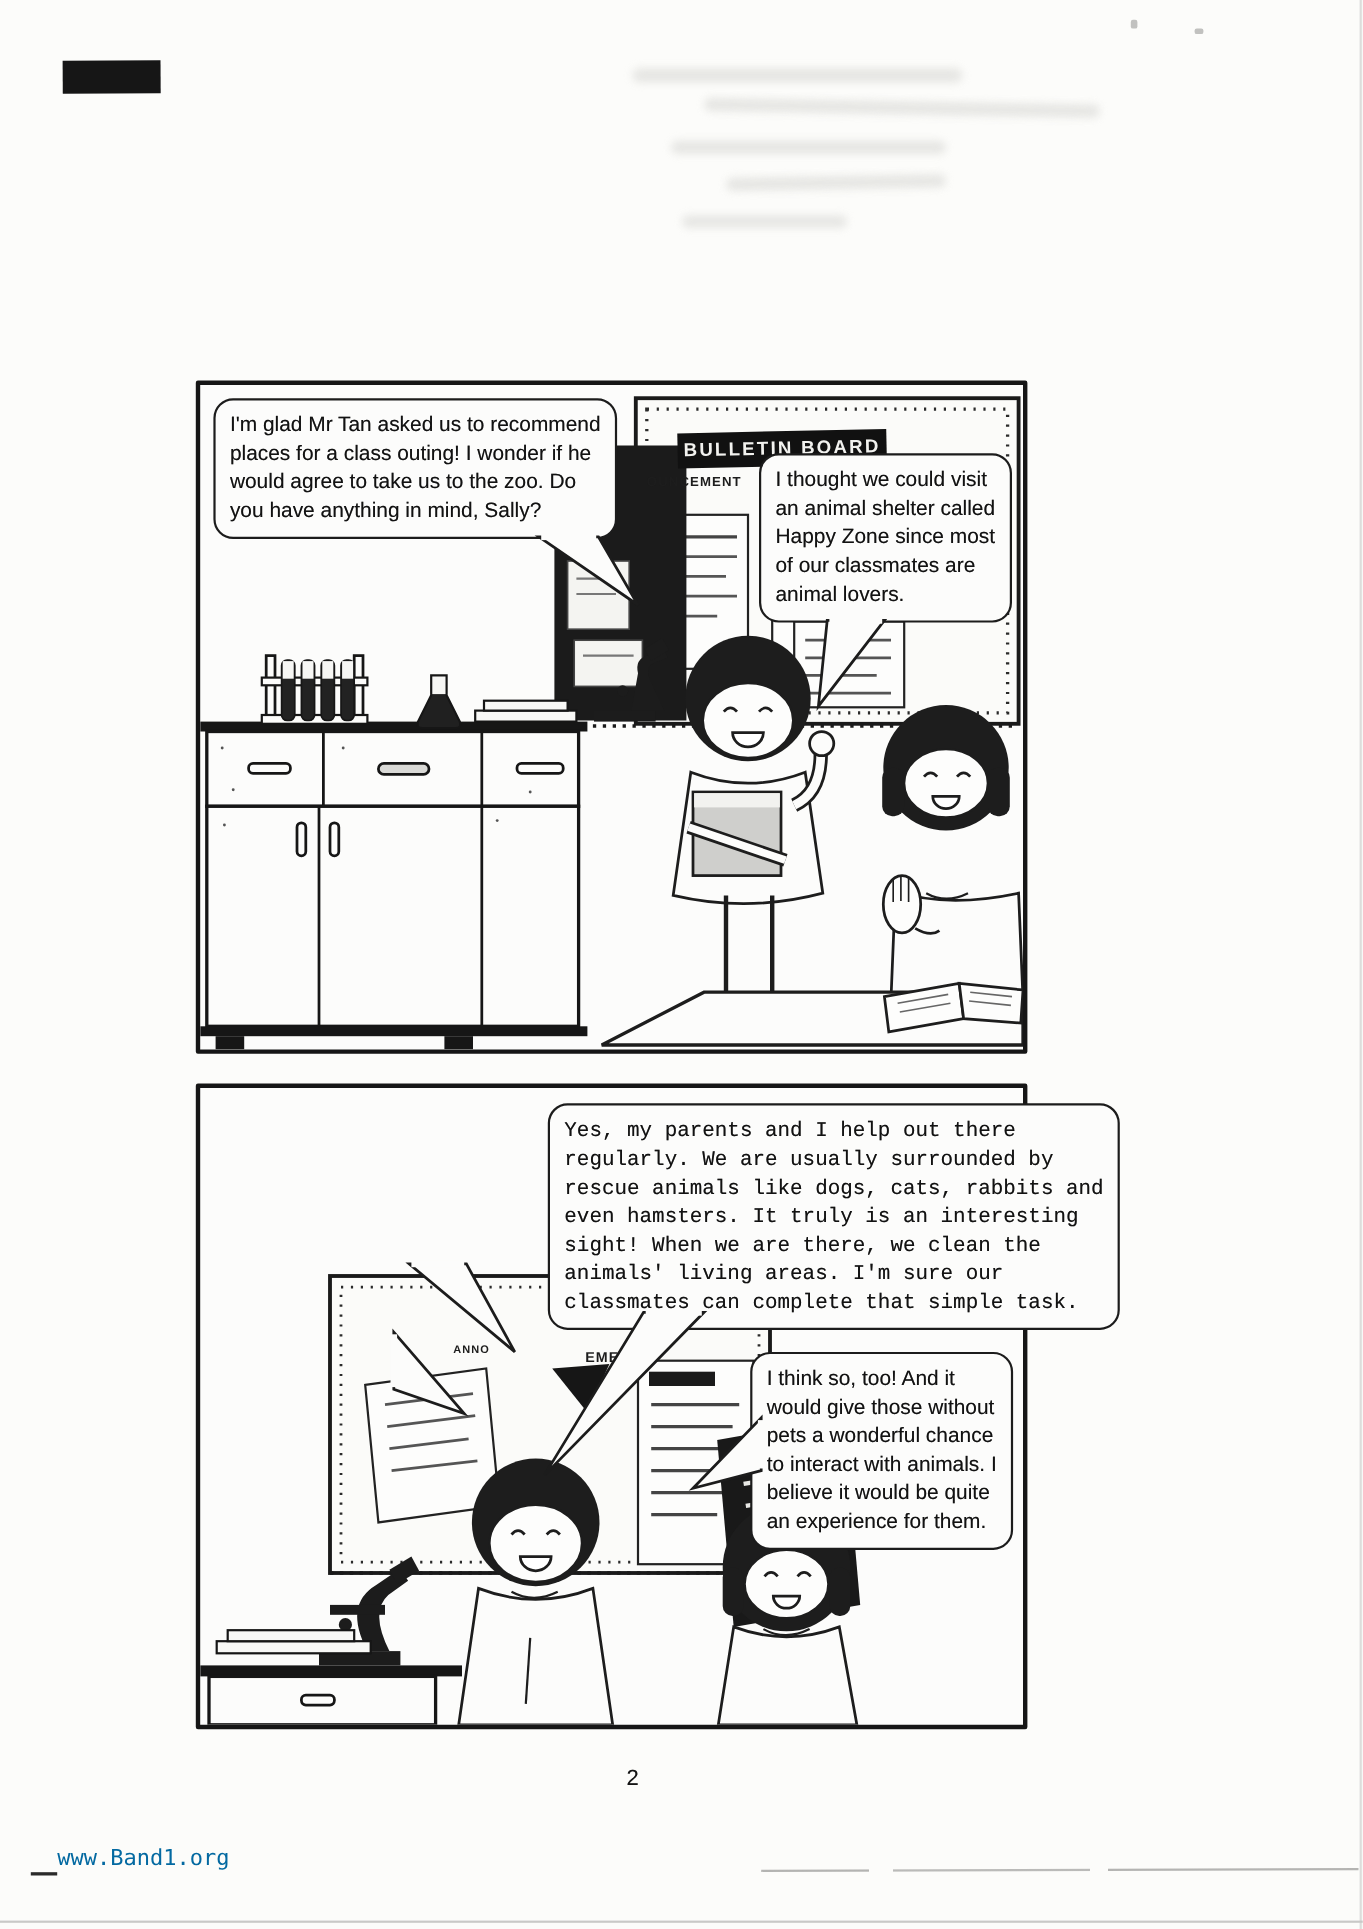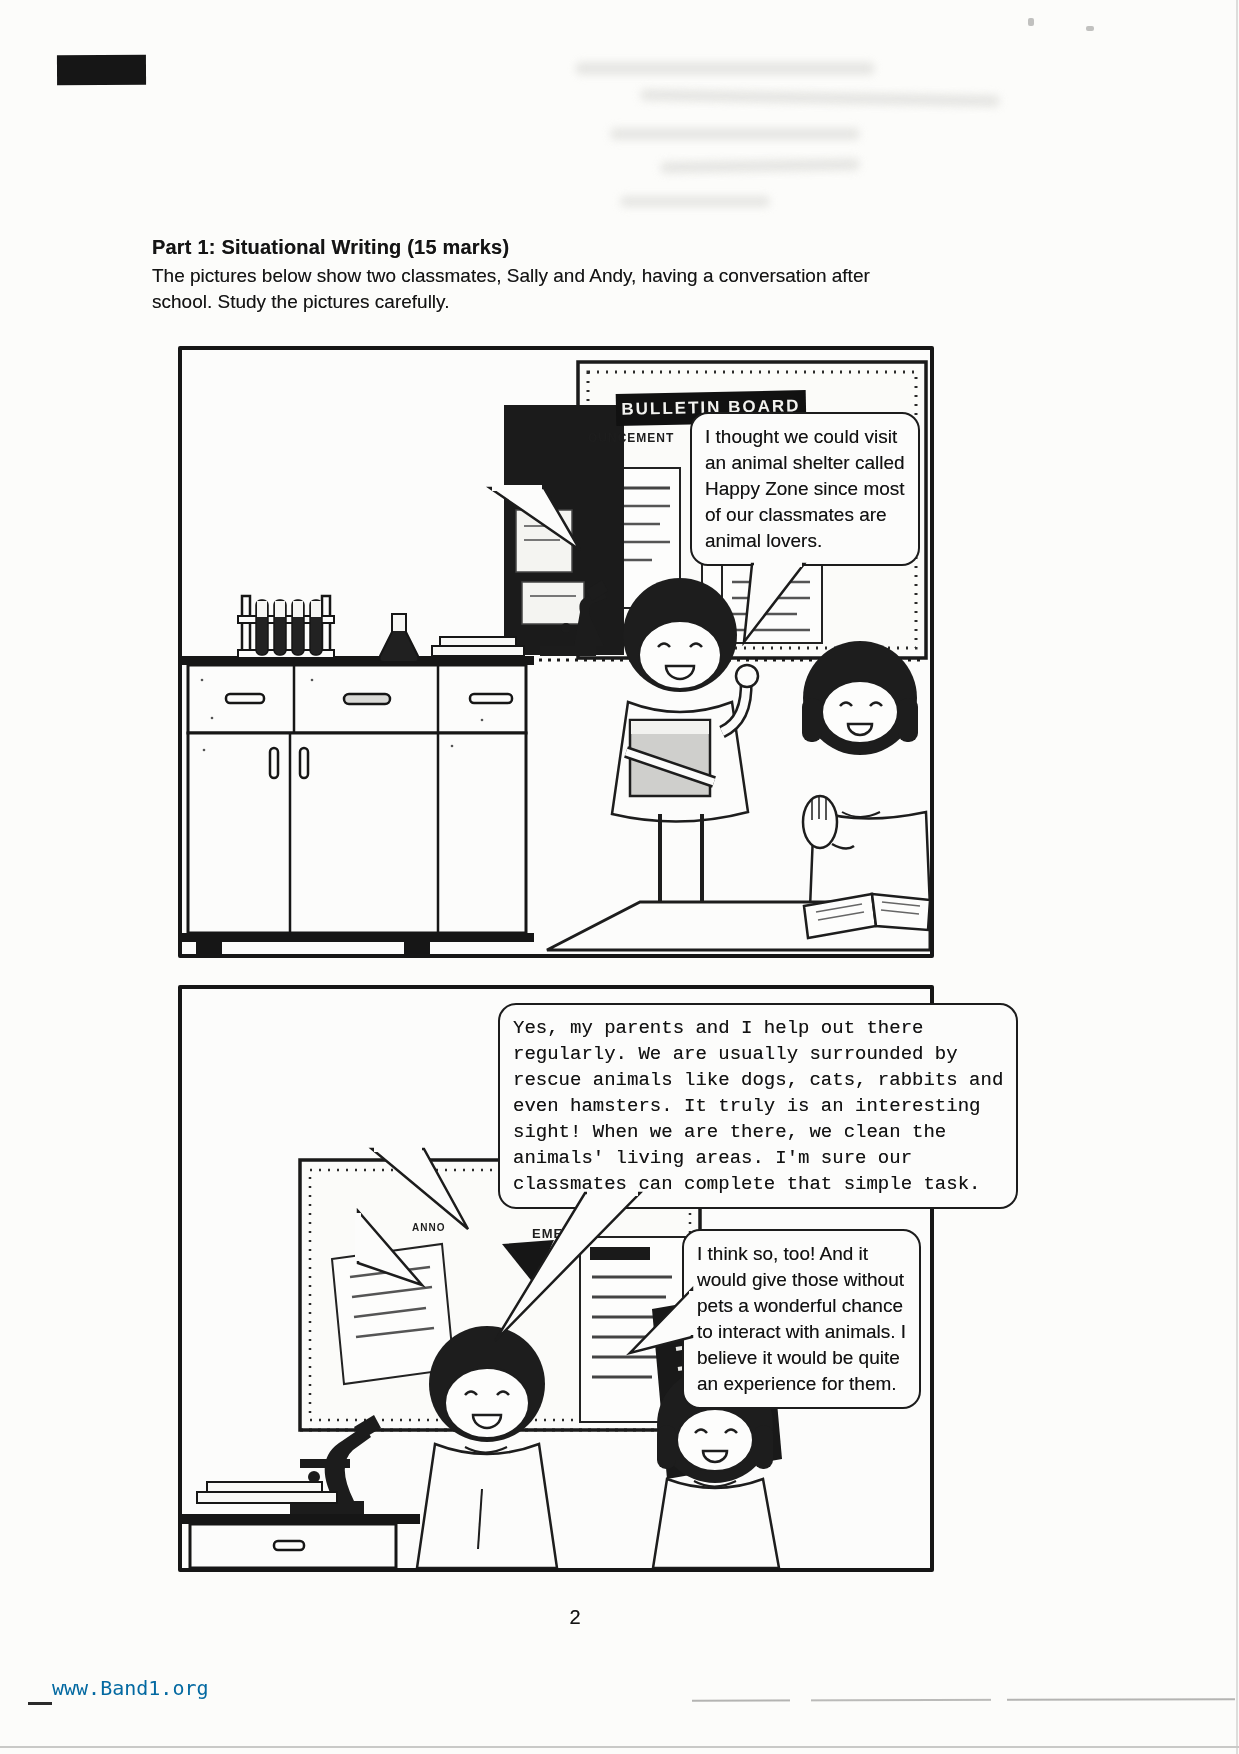--- a/index.html
+++ b/index.html
@@ -52,25 +52,20 @@
   <div class="redaction"></div>
   <div class="smudge" style="left:575px;top:62px;width:300px;height:13px;"></div>
   <div class="smudge" style="left:640px;top:92px;width:360px;height:12px;transform:rotate(1deg);"></div>
   <div class="smudge" style="left:610px;top:128px;width:250px;height:12px;"></div>
   <div class="smudge" style="left:660px;top:160px;width:200px;height:12px;transform:rotate(-1deg);"></div>
   <div class="smudge" style="left:620px;top:196px;width:150px;height:11px;"></div>
   <div class="smudge" style="left:330px;top:380px;width:120px;height:10px;opacity:.5;"></div>
   <div class="mark" style="left:1028px;top:18px;width:6px;height:8px;"></div>
   <div class="mark" style="left:1086px;top:26px;width:8px;height:5px;"></div>
 
-  <div class="heading">
-    <div class="title">Part 1: Situational Writing (15 marks)</div>
-    <div class="instructions">The pictures below show two classmates, Sally and Andy, having a conversation after
-school. Study the pictures carefully.</div>
-  </div>
 
   <div class="panel panel1">
 
     <svg class="scene" width="748" height="604" viewBox="0 0 748 604">
 
       <g>
         <rect x="396" y="12" width="348" height="296" fill="#fbfbf9" stroke="#1a1a1a" stroke-width="3.5"></rect>
         <rect x="406" y="22" width="328" height="276" fill="none" stroke="#2a2a2a" stroke-width="3" stroke-dasharray="2 7"></rect>
         <rect x="412" y="118" width="86" height="140" fill="#fdfdfc" stroke="#222" stroke-width="2"></rect>
         <line x1="422" y1="138" x2="488" y2="138" stroke="#444" stroke-width="3"></line>
@@ -204,20 +199,24 @@
           <line x1="636" y1="570" x2="682" y2="562" stroke="#666" stroke-width="1.5"></line>
           <line x1="700" y1="552" x2="738" y2="556" stroke="#666" stroke-width="1.5"></line>
           <line x1="699" y1="560" x2="737" y2="564" stroke="#666" stroke-width="1.5"></line>
         </g>
       </g>
     </svg>
 
     <div class="board-title" style="left:434px;top:42px;width:190px;height:32px;line-height:32px;">BULLETIN BOARD</div>
     <div class="board-label" style="left:406px;top:81px;">OUNCEMENT</div>
 
+    <div class="bubble" style="left:12px;top:12px;">I'm glad Mr Tan asked us to recommend
+places for a class outing! I wonder if he
+would agree to take us to the zoo. Do
+you have anything in mind, Sally?</div>
     <svg class="tail" style="left:300px;top:130px;" width="110" height="78">
       <polygon points="8,8 62,8 98,70"></polygon>
         <rect x="10" y="5" width="50" height="6"></rect>
     </svg>
 
     <div class="bubble" style="left:508px;top:62px;">I thought we could visit
 an animal shelter called
 Happy Zone since most
 of our classmates are
 animal lovers.</div>

